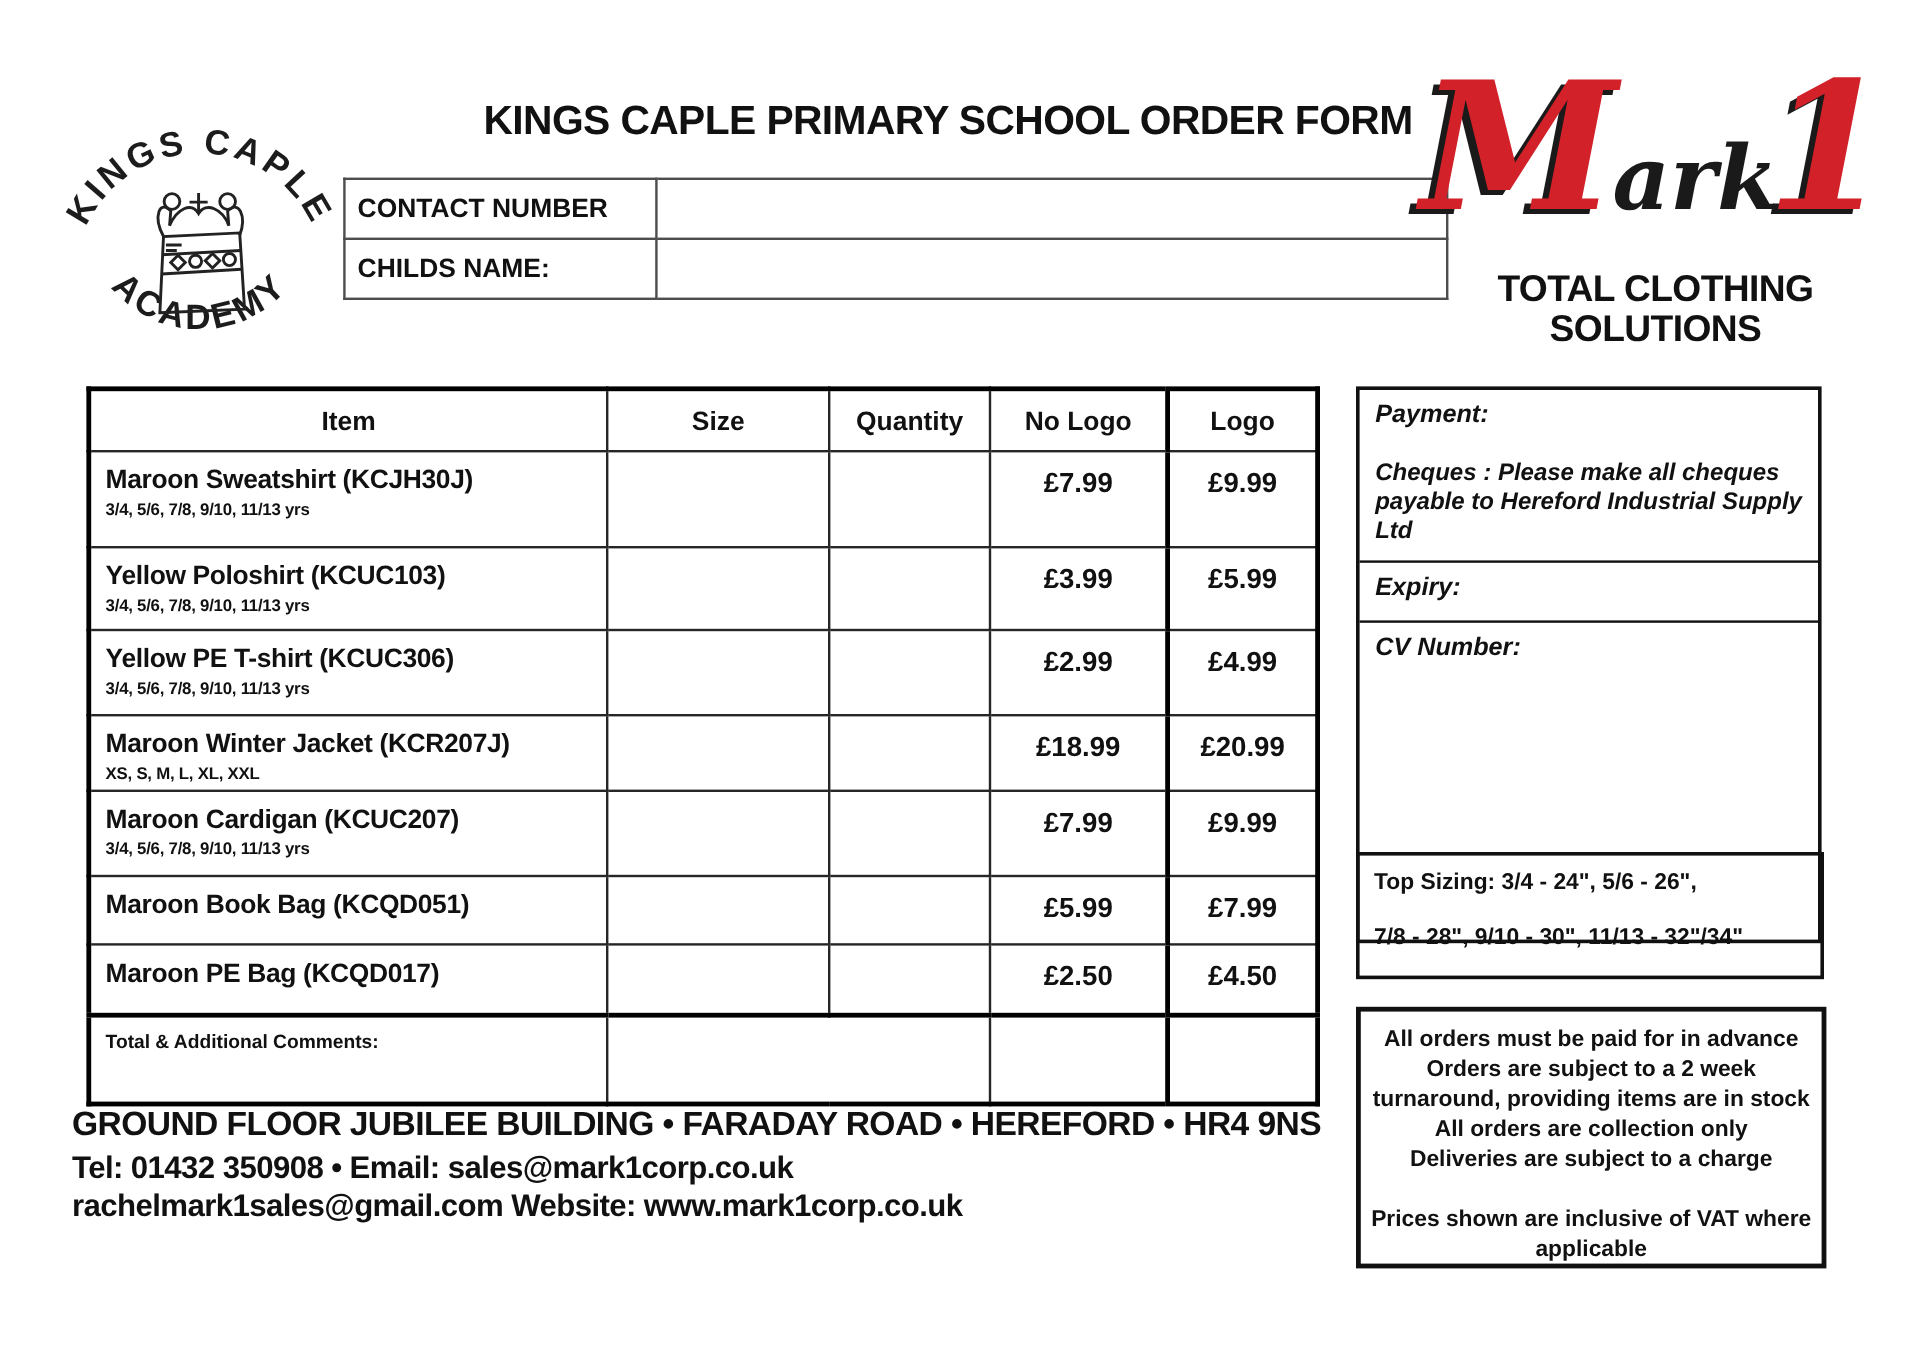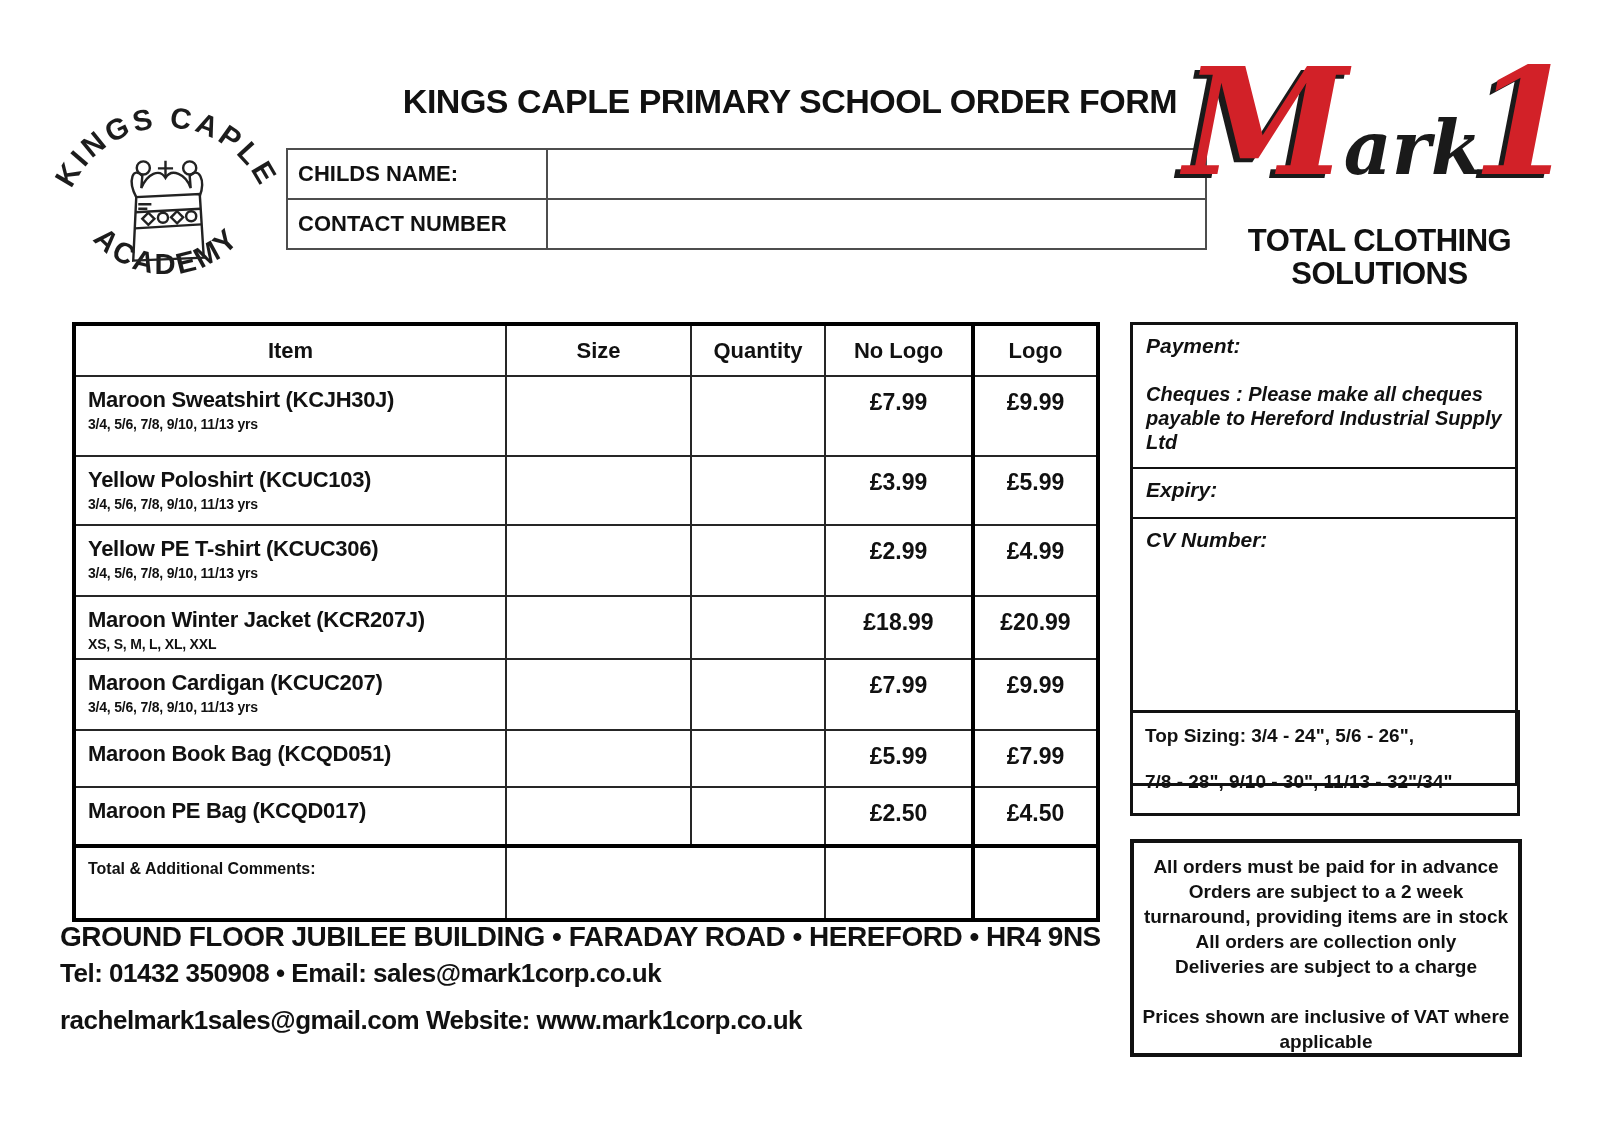--- a/index.html
+++ b/index.html
@@ -84,21 +84,21 @@
   .terms-box {
     position:absolute; left:1130px; top:839px; width:392px; height:218px;
     border:4px solid #111; text-align:center; padding-top:11px;
   }
   .terms-line { font-size:19px; font-weight:bold; line-height:25px; }
 
   
   .footer { position:absolute; left:60px; top:921px; width:1050px; text-align:left; }
   .footer-line1 { font-size:28px; font-weight:bold; white-space:nowrap; letter-spacing:-0.5px; }
   .footer-line2 { font-size:26px; font-weight:bold; margin-top:5px; white-space:nowrap; letter-spacing:-0.5px; }
-  .footer-line3 { font-size:26px; font-weight:bold; margin-top:16px; white-space:nowrap; letter-spacing:-0.5px; }
+  .footer-line3 { font-size:26px; font-weight:bold; margin-top:0; white-space:nowrap; letter-spacing:-0.5px; }
 </style>
 </head>
 <body>
 
 <div class="page">
 
   <svg class="crest" viewBox="0 0 255 250">
     <defs>
       <path id="arcTop" d="M 26,155 A 103,103 0 0 1 228,155" fill="none"></path>
       <path id="arcBot" d="M 42,165 A 95,95 0 0 0 212,165" fill="none"></path>
@@ -123,25 +123,25 @@
       <circle cx="151.5" cy="160" r="5"></circle>
       <path d="M99,148 h13 M99,152.5 h9"></path>
     </g>
   </svg>
 
   <div class="form-title">KINGS CAPLE PRIMARY SCHOOL ORDER FORM</div>
 
   <table class="name-table">
     <tbody>
         <tr>
-      <td class="lbl">CHILDS NAME:</td>
+      <td class="lbl">CONTACT NUMBER</td>
       <td></td>
     </tr>
     <tr>
-      <td class="lbl">CONTACT NUMBER</td>
+      <td class="lbl">CHILDS NAME:</td>
       <td></td>
     </tr>
   </tbody>
     </table>
 
   <div class="brand">
     <div class="brand-script">
       <span class="brand-m brand-red" style="color: rgb(210, 33, 40);">M</span>
       <span class="brand-ark">ark</span>
       <span class="brand-one brand-red" style="color: rgb(210, 33, 40);">1</span>

